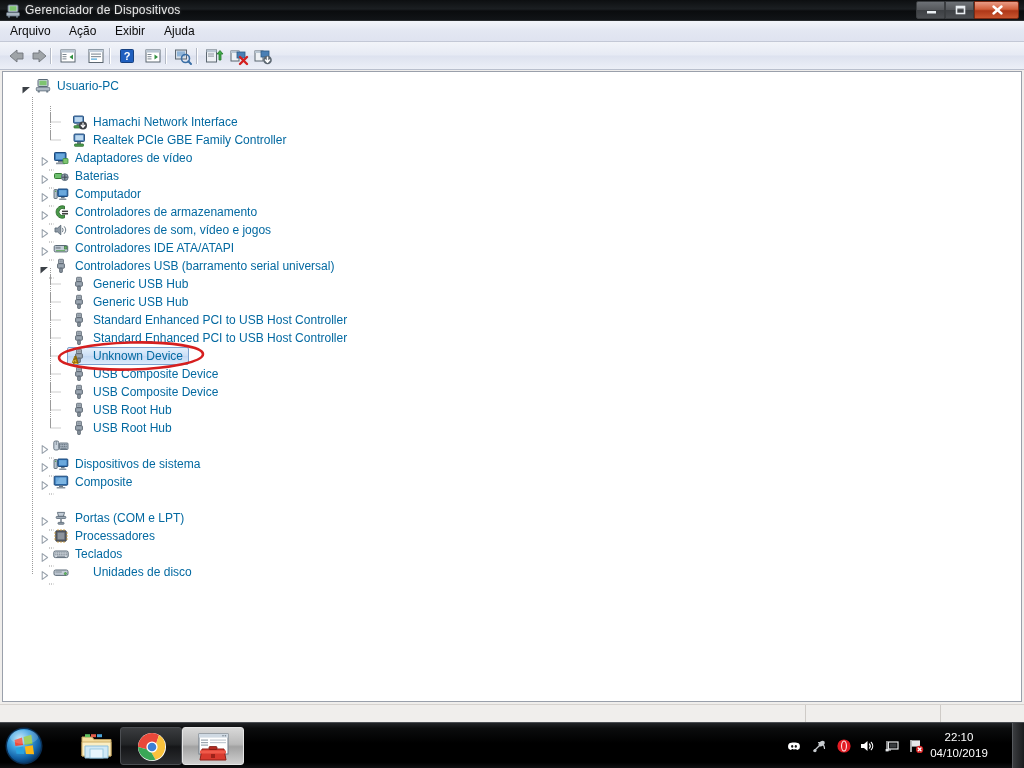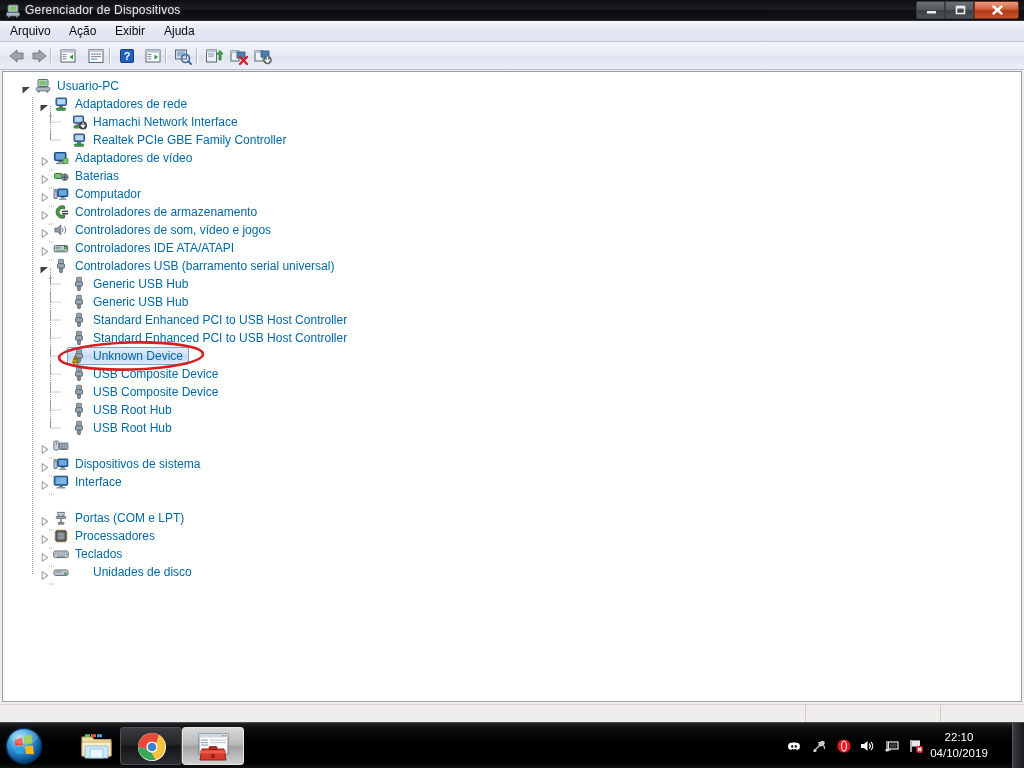--- a/index.html
+++ b/index.html
@@ -406,35 +406,20 @@
                 <path d="M1.5 3 L9 3 L1.5 9.5 Z" fill="#3c4147"></path>
               </svg></span>
             <span class="node-icon" style="left: 32px;"><svg width="16" height="16" viewBox="0 0 16 16">
                 <rect x="3" y="1.5" width="10" height="7" rx="1" fill="#c9d4df" stroke="#5c6b78" stroke-width="1"></rect>
                 <rect x="4.4" y="2.7" width="7.2" height="4.6" fill="#7ec46f"></rect>
                 <rect x="1.3" y="9.3" width="13.4" height="3.6" rx="1" fill="#aeb9c4" stroke="#5c6b78" stroke-width="0.8"></rect>
                 <rect x="2.8" y="12.9" width="2" height="1.6" fill="#6d7b87"></rect>
                 <rect x="11.2" y="12.9" width="2" height="1.6" fill="#6d7b87"></rect>
               </svg></span>
             <span class="row-label" style="position: absolute; left: 50px; top: 0px;">Usuario-PC</span>
-          </div>
-          <div class="row" style="top: 23px; width: 100%;">
-            <span class="expander" style="left: 36px;"><svg width="11" height="11" viewBox="0 0 11 11">
-                <path d="M1.5 3 L9 3 L1.5 9.5 Z" fill="#3c4147"></path>
-              </svg></span>
-            <span style="position: absolute; left: 46px; top: 8px;"><svg width="5" height="2" viewBox="0 0 5 2">
-                <path d="M0 1 L4.5 1" stroke="#9a9a9a" stroke-width="1" stroke-dasharray="1 1"></path>
-              </svg></span>
-            <span class="node-icon" style="left: 50px;"><svg width="16" height="16" viewBox="0 0 16 16">
-                <rect x="3" y="2" width="10.5" height="7.5" rx="1" fill="#4c7fb8" stroke="#2d5580" stroke-width="1"></rect>
-                <rect x="4.3" y="3.2" width="7.9" height="5" fill="#bcd8ef"></rect>
-                <rect x="6" y="10" width="4" height="2" fill="#6d7b87"></rect>
-                <rect x="3.5" y="12" width="9" height="2.3" rx="0.6" fill="#4f9f4f" stroke="#2f6f2f" stroke-width="0.8"></rect>
-              </svg></span>
-            <span class="row-label" style="position: absolute; left: 68px; top: 0px;">Adaptadores de rede</span>
           </div>
           <div class="row" style="top: 41px; width: 100%;">
             <span style="position: absolute; left: 47px; top: 0px;"><svg width="16" height="18" viewBox="0 0 16 18">
                 <path d="M0.5 0 L0.5 9" stroke="#9a9a9a" stroke-width="1" stroke-dasharray="1 1"></path>
                 <path d="M0.5 9 L11 9" stroke="#9a9a9a" stroke-width="1" stroke-dasharray="1 1"></path>
               </svg></span>
             <span class="node-icon" style="left: 68px;"><svg width="16" height="16" viewBox="0 0 16 16">
                 <rect x="2.5" y="2" width="10" height="7.2" rx="1" fill="#4c7fb8" stroke="#2d5580" stroke-width="1"></rect>
                 <rect x="3.7" y="3.1" width="7.6" height="4.8" fill="#bcd8ef"></rect>
                 <rect x="5.5" y="9.7" width="4" height="2" fill="#6d7b87"></rect>
@@ -746,21 +731,21 @@
             <span style="position: absolute; left: 46px; top: 8px;"><svg width="5" height="2" viewBox="0 0 5 2">
                 <path d="M0 1 L4.5 1" stroke="#9a9a9a" stroke-width="1" stroke-dasharray="1 1"></path>
               </svg></span>
             <span class="node-icon" style="left: 50px;"><svg width="16" height="16" viewBox="0 0 16 16">
                 <rect x="1.2" y="2.2" width="13.5" height="9" rx="0.9" fill="#2f6fb0" stroke="#1d4a7c" stroke-width="1"></rect>
                 <rect x="2.6" y="3.4" width="10.7" height="6.6" fill="#6aa8dc"></rect>
                 <path d="M2.6 10 L7 3.4 L13.3 3.4 L13.3 10 Z" fill="#8fc2e8" opacity="0.5"></path>
                 <rect x="6" y="11.6" width="4" height="1.5" fill="#6d7b87"></rect>
                 <rect x="3.6" y="13.1" width="8.8" height="1.5" rx="0.5" fill="#8a949e"></rect>
               </svg></span>
-            <span class="row-label" style="position: absolute; left: 68px; top: 0px;">Interface</span>
+            <span class="row-label" style="position: absolute; left: 68px; top: 0px;">Composite</span>
           </div>
           <div class="row" style="top: 437px; width: 100%;">
             <span class="expander" style="left: 36px;"><svg width="11" height="11" viewBox="0 0 11 11">
                 <path d="M3.2 1.6 L8.6 5.5 L3.2 9.4 Z" fill="none" stroke="#9aa3ad" stroke-width="1.1" stroke-linejoin="round"></path>
               </svg></span>
             <span style="position: absolute; left: 46px; top: 8px;"><svg width="5" height="2" viewBox="0 0 5 2">
                 <path d="M0 1 L4.5 1" stroke="#9a9a9a" stroke-width="1" stroke-dasharray="1 1"></path>
               </svg></span>
             <span class="node-icon" style="left: 50px;"><svg width="16" height="16" viewBox="0 0 16 16">
                 <path d="M4.4 2.4 L11.6 2.4 L10.4 6.4 L5.6 6.4 Z" fill="#c2ccd6" stroke="#5c6b78" stroke-width="0.9" stroke-linejoin="round"></path>

